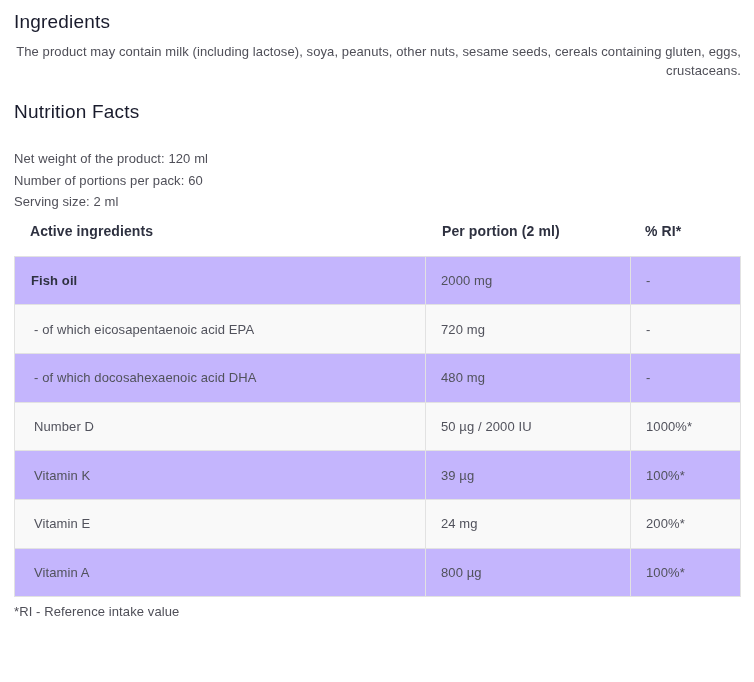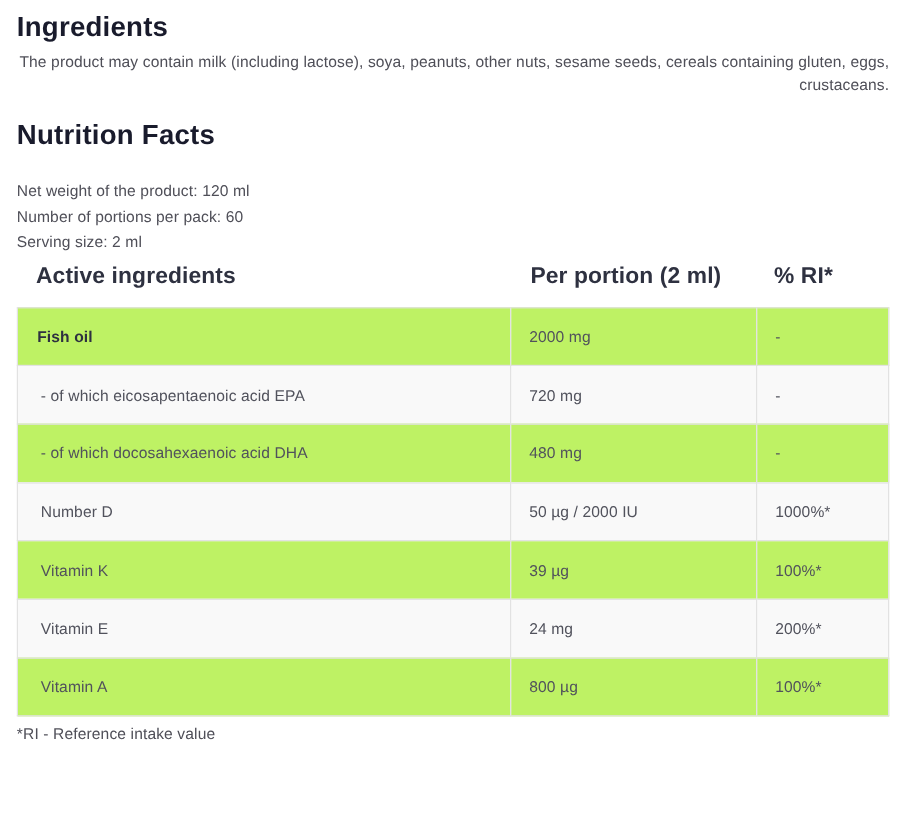--- a/index.html
+++ b/index.html
@@ -12,23 +12,23 @@
     overflow: hidden;
   }
   .page {
     width: 754px;
     height: 682px;
     padding: 8px 13px 0 14px;
     background: #ffffff;
     position: relative;
   }
   .section-title {
-    font-size: 23px;
+    font-size: 19px;
     line-height: 24px;
-    font-weight: 700;
+    font-weight: 400;
     color: #191b2c;
     letter-spacing: 0.2px;
     margin-top: 2px;
   }
   .body-text {
     font-size: 13px;
     line-height: 19px;
     color: #4f4f58;
     letter-spacing: 0.1px;
   }
@@ -42,21 +42,21 @@
     letter-spacing: 0.1px;
   }
   .info-block { margin-top: 24px; }
   
   .thead-row {
     display: flex;
     margin-top: 9px;
     width: 726px;
   }
   .th {
-    font-size: 19px;
+    font-size: 14px;
     line-height: 18px;
     font-weight: 700;
     color: #2e3140;
     letter-spacing: 0.1px;
   }
   .th.c1 { width: 411px; padding-left: 16px; }
   .th.c2 { width: 205px; padding-left: 17px; }
   .th.c3 { width: 110px; padding-left: 15px; }
   .nutri-table {
     margin-top: 16px;
@@ -67,21 +67,21 @@
   .nutri-table col.w1 { width: 411px; }
   .nutri-table col.w2 { width: 205px; }
   .nutri-table col.w3 { width: 110px; }
   .nutri-table td {
     border: 1px solid #e2e2e2;
     height: 48.7px;
     font-size: 13px;
     color: #51525c;
     letter-spacing: 0.1px;
     vertical-align: middle;
-    background: #bef264;
+    background: #c4b5fd;
   }
   .nutri-table tr:nth-child(even) td { background: #f9f9f9; }
   .nutri-table td.name.main {
     padding-left: 16px;
     font-weight: 700;
     color: #2e3140;
   }
   .nutri-table td.name.sub { padding-left: 19px; }
   .nutri-table td.val { padding-left: 15px; }
   .footnote {

